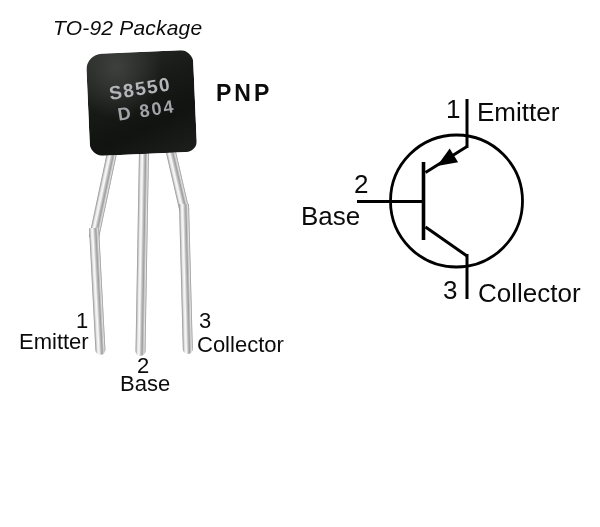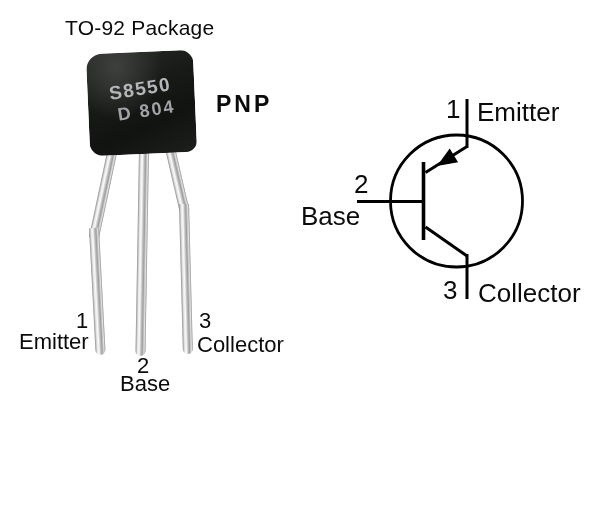--- a/index.html
+++ b/index.html
@@ -76,36 +76,36 @@
     z-index: 2;
   }
 
   .z3 { z-index: 3; }
 </style>
 </head>
 <body>
 
 <div id="canvas">
 
-  <div class="lbl title-lbl" style="left:65px; top:16px;">TO-92 Package</div>
+  <div class="lbl title-lbl" style="left:53px; top:16px;font-style:italic;">TO-92 Package</div>
 
   <div class="leg" id="leg-e-upper"></div>
   <div class="leg tip" id="leg-e-lower"></div>
   <div class="leg tip" id="leg-b"></div>
   <div class="leg" id="leg-c-upper"></div>
   <div class="leg tip" id="leg-c-lower"></div>
 
   <div class="body-shell">
     <div class="body-markings">
       <div class="marking1">S8550</div>
       <div class="marking2">D 804</div>
     </div>
   </div>
 
-  <div class="lbl type-lbl" style="left:216px; top:92px;">PNP</div>
+  <div class="lbl type-lbl" style="left:216px; top:81px;">PNP</div>
 
   <div class="lbl photo-lbl z3" style="left:76px; top:309px;">1</div>
   <div class="lbl photo-lbl z3" style="left:19px; top:330px;">Emitter</div>
 
   <div class="lbl photo-lbl z3" style="left:137px; top:354px;">2</div>
   <div class="lbl photo-lbl z3" style="left:120px; top:372px;">Base</div>
 
   <div class="lbl photo-lbl z3" style="left:199px; top:309px;">3</div>
   <div class="lbl photo-lbl z3" style="left:197px; top:333px;">Collector</div>
 

